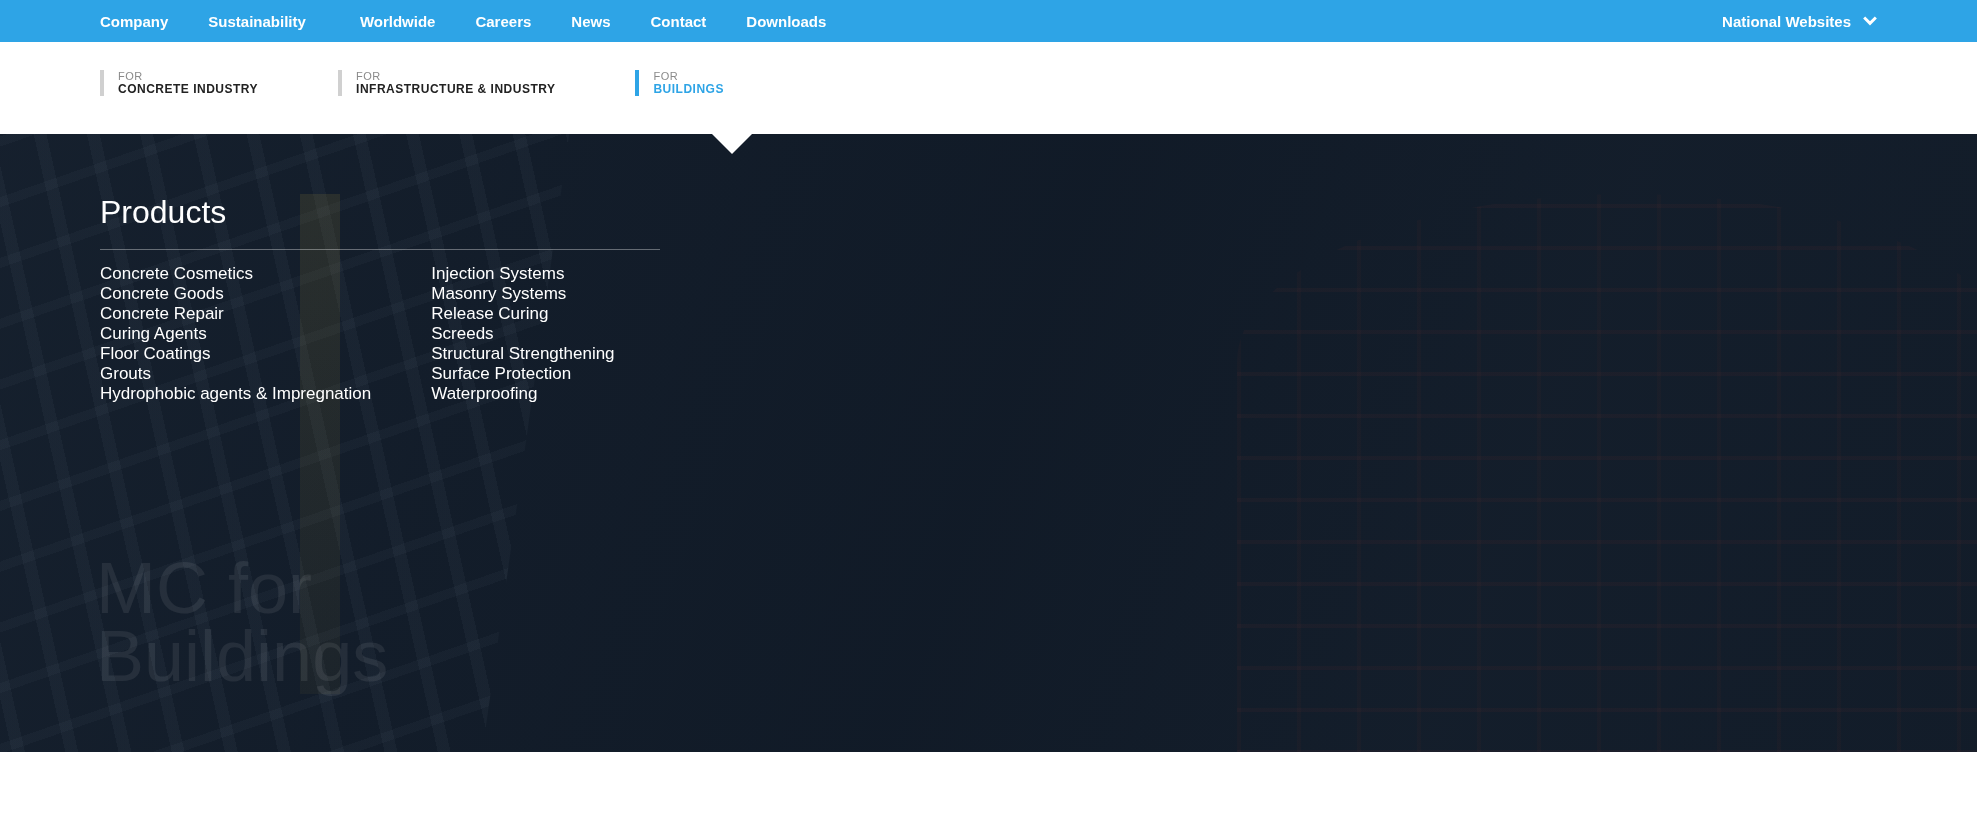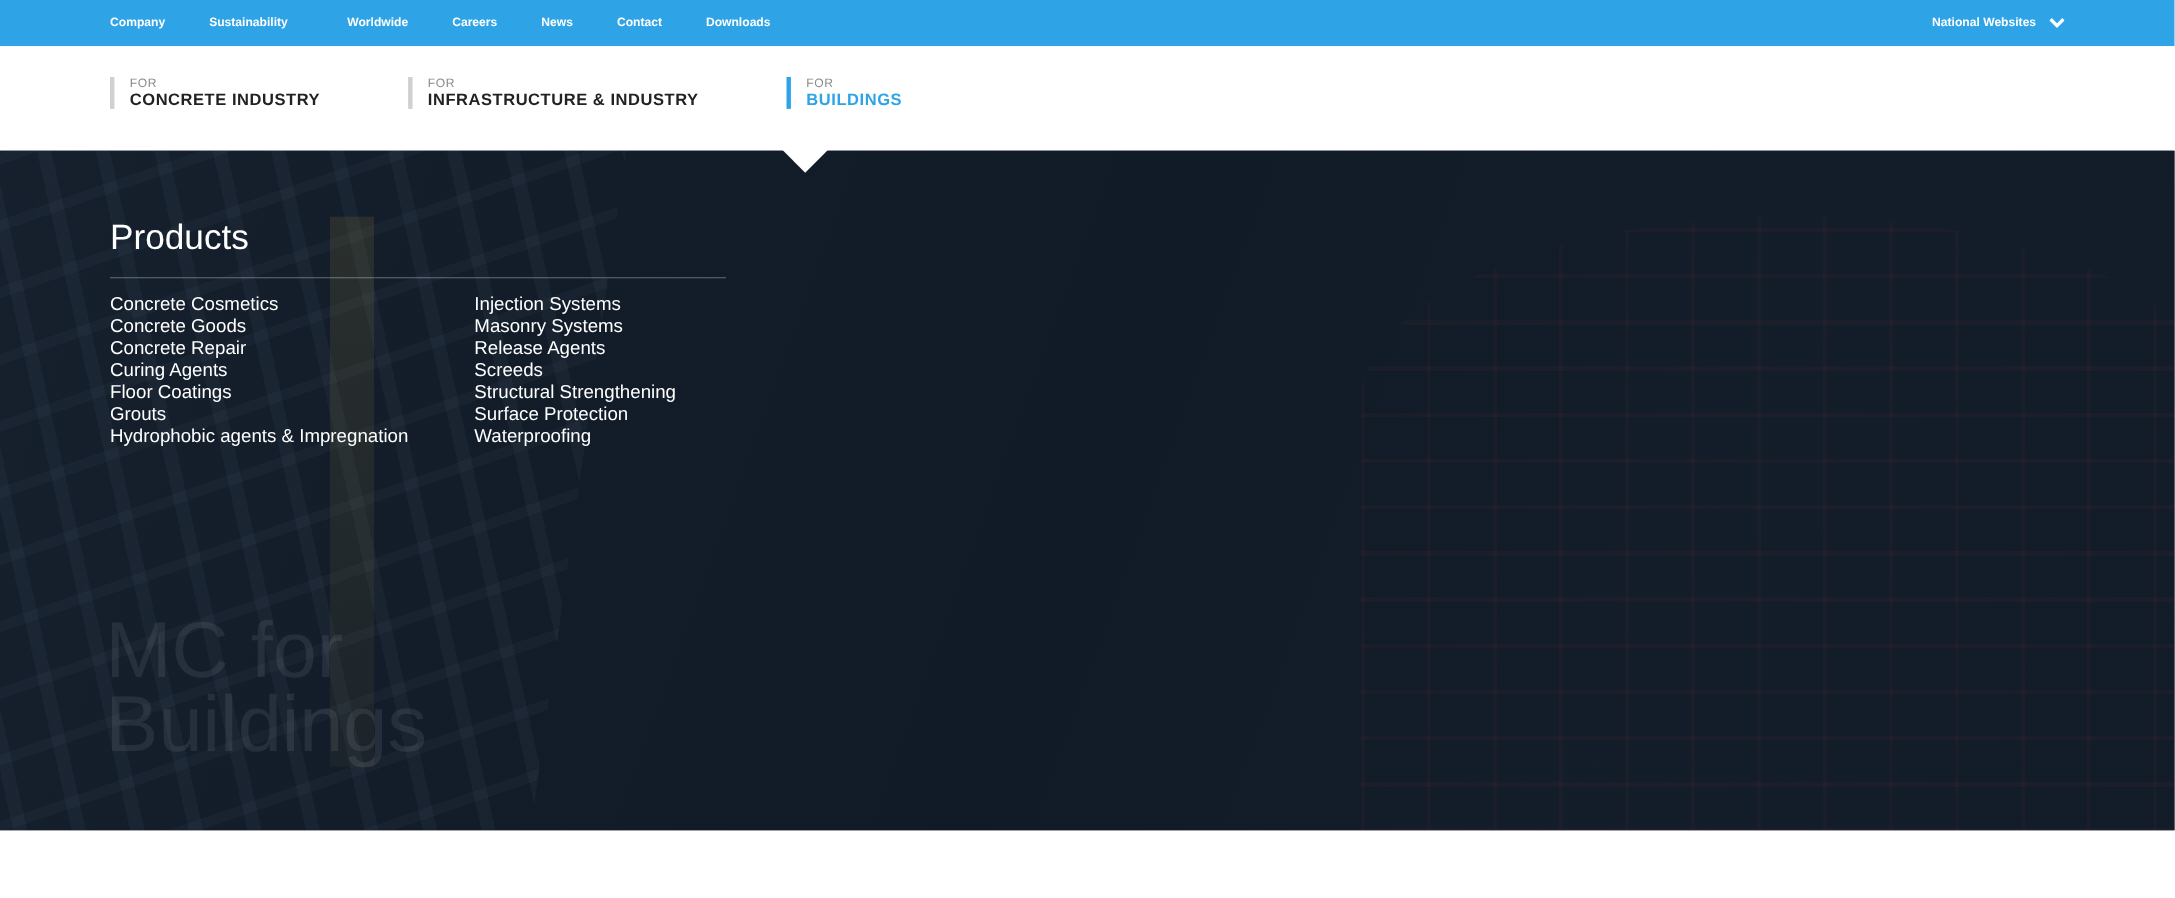--- a/index.html
+++ b/index.html
@@ -10,21 +10,21 @@
   }
 
   
   .topbar {
     background: #2ea4e6;
     height: 42px;
     display: flex;
     align-items: center;
     padding: 0 100px;
     color: #fff;
-    font-size: 11px;
+    font-size: 15px;
     justify-content: space-between;
   }
   .topbar-left { display: flex; gap: 40px; }
   .topbar-left a { color: #fff; text-decoration: none; font-weight: 600; cursor: pointer; }
   .topbar-right { display: flex; align-items: center; gap: 12px; cursor: pointer; }
   .topbar-right span { font-weight: 600; }
   .chevron-down {
     width: 14px; height: 14px;
     display: inline-flex; align-items: center; justify-content: center;
   }
@@ -45,21 +45,21 @@
     cursor: pointer;
   }
   .cat-tab.active { border-left-color: #2ea4e6; }
   .cat-for {
     font-size: 11px;
     letter-spacing: 0.5px;
     color: #8a8a8a;
     font-weight: 400;
   }
   .cat-title {
-    font-size: 15px;
+    font-size: 12px;
     font-weight: 600;
     color: #222;
     letter-spacing: 0.5px;
   }
   .cat-tab.active .cat-title { color: #2ea4e6; }
 
   
   .pointer {
     position: absolute;
     bottom: -20px;
@@ -206,21 +206,21 @@
         <a>Concrete Goods</a>
         <a>Concrete Repair</a>
         <a>Curing Agents</a>
         <a>Floor Coatings</a>
         <a>Grouts</a>
         <a>Hydrophobic agents &amp; Impregnation</a>
       </div>
       <div class="product-col">
         <a>Injection Systems</a>
         <a>Masonry Systems</a>
-        <a>Release Agents</a>
+        <a>Release Curing</a>
         <a>Screeds</a>
         <a>Structural Strengthening</a>
         <a>Surface Protection</a>
         <a>Waterproofing</a>
       </div>
     </div>
   </div>
 </section>
 
 </body></html>

